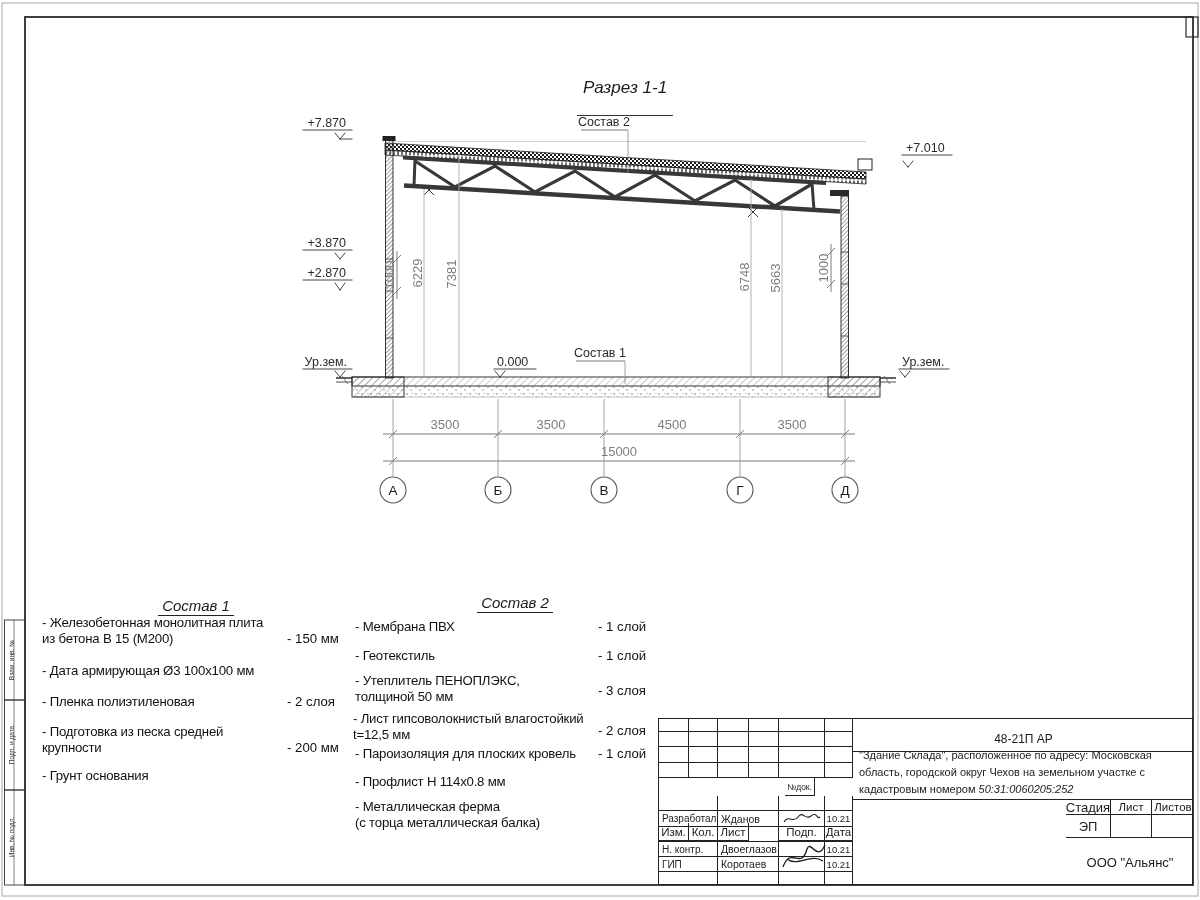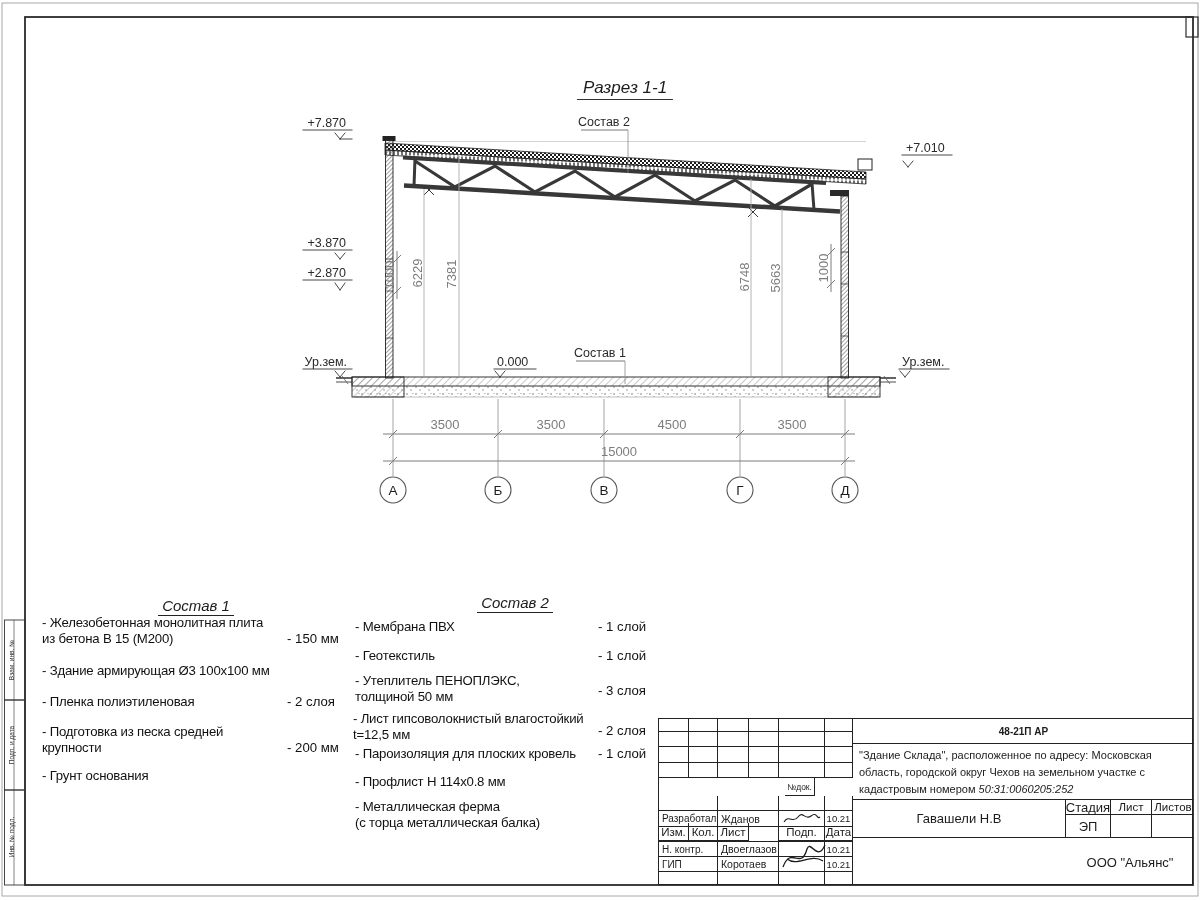--- a/index.html
+++ b/index.html
@@ -5,21 +5,21 @@
   html,body{margin:0;padding:0;background:#fff;}
   .page{position:relative;width:1200px;height:900px;background:#fff;overflow:hidden;
         font-family:"Liberation Sans",sans-serif;color:#1c1c1c;}
   svg{position:absolute;left:0;top:0;}
   .t{position:absolute;white-space:pre-line;line-height:1.18;}
   .it{font-size:13.2px;letter-spacing:-0.2px;color:#111;}
   .val{font-size:13.2px;color:#111;}
   .hdg{font-size:15px;font-style:italic;text-align:center;}
   .hdg span{border-bottom:1px solid #222;padding:0 4px 1px 4px;}
   .maintitle{font-size:17px;font-style:italic;text-align:center;}
-  .maintitle span{border-bottom:1px solid #333;padding:0 6px 2px 6px;}
+  .maintitle span{border-bottom:1px solid #333;padding:0 6px 18px 6px;}
   
   .stamp{position:absolute;left:658px;top:718px;width:535px;height:167px;
          border:1.8px solid #222;box-sizing:border-box;background:#fff;font-size:11px;}
   .cell{position:absolute;box-sizing:border-box;border-right:1px solid #222;border-bottom:1px solid #222;
         display:flex;align-items:center;justify-content:center;overflow:hidden;}
   .cell.l{justify-content:flex-start;padding-left:3px;}
   .thickR{border-right-width:1.6px;}
   .noB{border-bottom:none;}
   .noR{border-right:none;}
   .small{font-size:8.5px;margin-left:36px;}
@@ -233,21 +233,21 @@
   <span>Разрез 1-1</span>
 </div>
 
 <div>
   <div class="t hdg" style="left:130px;top:579px;width:132px;">
     <span>Состав 1</span>
   </div>
   <div class="t it" style="left:42px;top:615px;width:245px;">- Железобетонная  монолитная плита
 из бетона В 15 (М200)</div>
   <div class="t val" style="left:287px;top:631px;">- 150 мм</div>
-  <div class="t it" style="left:42px;top:663px;width:260px;">- Здание армирующая Ø3 100х100 мм</div>
+  <div class="t it" style="left:42px;top:663px;width:260px;">- Дата армирующая Ø3 100х100 мм</div>
   <div class="t it" style="left:42px;top:694px;width:245px;">- Пленка полиэтиленовая</div>
   <div class="t val" style="left:287px;top:694px;">-  2 слоя</div>
   <div class="t it" style="left:42px;top:724px;width:245px;">- Подготовка из песка средней
 крупности</div>
   <div class="t val" style="left:287px;top:740px;">- 200 мм</div>
   <div class="t it" style="left:42px;top:768px;width:245px;">- Грунт основания</div>
 </div>
 
 <div>
   <div class="t hdg" style="left:449px;top:576px;width:132px;">
@@ -329,25 +329,24 @@
   <div class="cell noB" style="left:120px;top:153px;width:46px;height:12px;"></div>
   <div class="cell noB thickR" style="left:166px;top:153px;width:28px;height:12px;"></div>
 
   <svg class="sig" style="left:122px;top:93px;" width="42" height="14">
     <path d="M3,10 C8,2 12,12 17,5 S24,9 30,4 S36,8 39,5" fill="none" stroke="#1a1a1a" stroke-width="1.1"></path>
   </svg>
   <svg class="sig" style="left:118px;top:118px;" width="52" height="40">
     <path d="M6,30 C14,8 24,34 30,12 C34,2 40,26 48,8 M10,22 C20,30 34,16 46,24" fill="none" stroke="#1a1a1a" stroke-width="1.3"></path>
   </svg>
 
-  <div class="cell thickR noR" style="left:194px;top:0;width:341px;height:25px;font-size:10px;font-weight:bold;">48-21П АР</div>
+  <div class="cell thickR noR" style="left:194px;top:8px;width:341px;height:25px;font-size:12px;">48-21П АР</div>
   <div class="cell noR" style="left:194px;top:25px;width:341px;height:56px;align-items:flex-start;">
     <span class="desc"><span>"Здание Склада", расположенное по адресу: Московская область, городской округ Чехов на земельном участке с кадастровым номером </span><i>50:31:0060205:252</i></span>
   </div>
-  <div class="cell thickR" style="left:194px;top:81px;width:213px;height:38px;font-size:13px;">Гавашели Н.В</div>
   <div class="cell" style="left:407px;top:81px;width:45px;height:15px;font-size:13px;">Стадия</div>
   <div class="cell" style="left:452px;top:81px;width:41px;height:15px;font-size:11.5px;">Лист</div>
   <div class="cell noR" style="left:493px;top:81px;width:42px;height:15px;font-size:11.5px;">Листов</div>
   <div class="cell" style="left:407px;top:96px;width:45px;height:23px;font-size:13px;">ЭП</div>
   <div class="cell" style="left:452px;top:96px;width:41px;height:23px;"></div>
   <div class="cell noR" style="left:493px;top:96px;width:42px;height:23px;"></div>
   <div class="cell noB noR" style="left:407px;top:119px;width:128px;height:48px;font-size:13px;">ООО "Альянс"</div>
 </div>
 
 </div>

